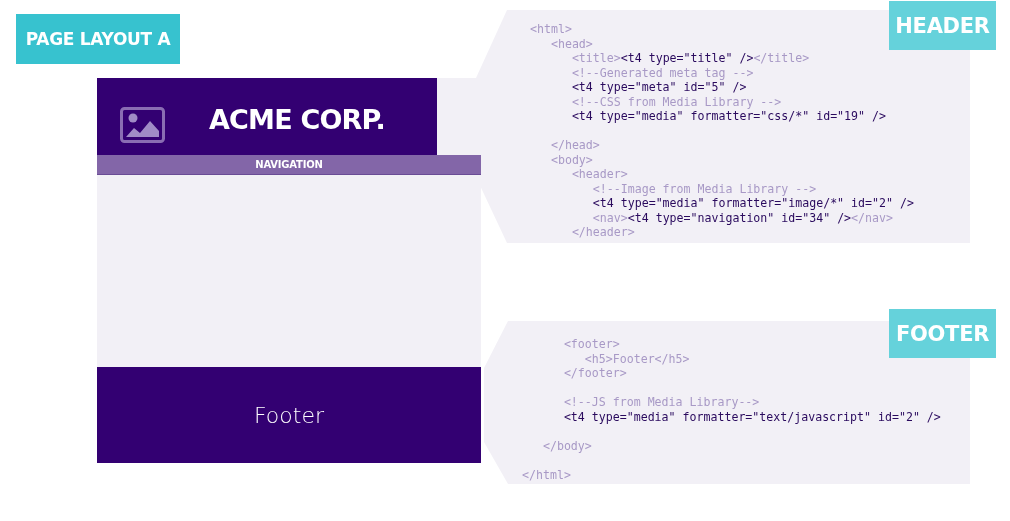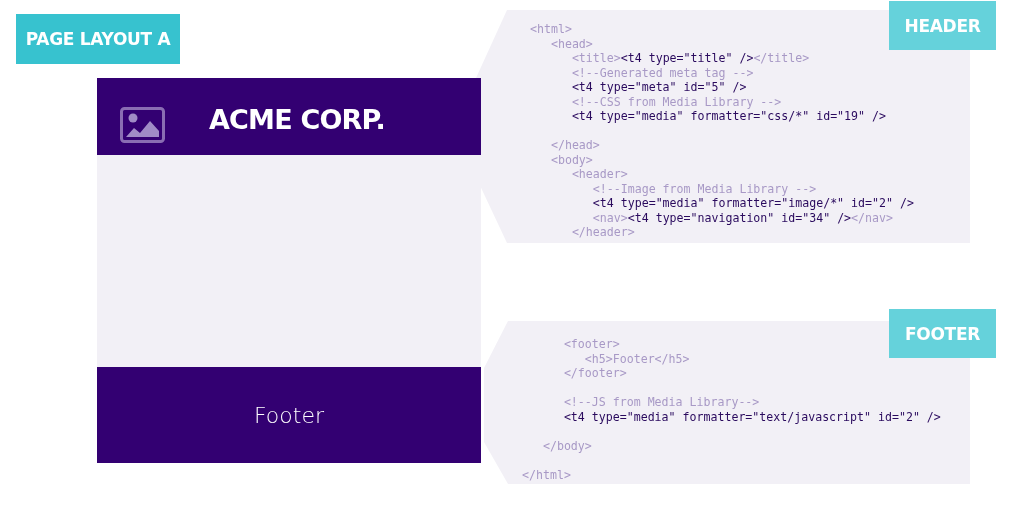--- a/index.html
+++ b/index.html
@@ -8,33 +8,33 @@
       background: #ffffff;
       font-family: "Liberation Sans", sans-serif;
     }
     .badge {
       position: absolute; background: #37c2cf; color: #ffffff;
       font-family: "DejaVu Sans", sans-serif; font-weight: bold;
       display: flex; align-items: center; justify-content: center;
       letter-spacing: -0.3px;
     }
     .badge.page { left: 16px; top: 14px; width: 164px; height: 50px; font-size: 17px; background:#37c2cf;text-align:right; }
-    .badge.sec { width: 107px; height: 49px; font-size: 17px; background: #65d2db; z-index: 3; }
+    .badge.sec { width: 107px; height: 49px; font-size: 21px; background: #65d2db; z-index: 3; }
     .badge.sec.header { left: 889px; top: 1px; }
     .badge.sec.footer { left: 889px; top: 309px; }
 
     .callout { position: absolute; z-index: 1; }
     .callout svg { position: absolute; left: 0; top: 0; }
 
     .layout {
       position: absolute; left: 97px; top: 78px; width: 384px; height: 385px;
       background: #f2f0f6; z-index: 2;
     }
     .layout-header {
-      position: absolute; left: 0; top: 0; width: 384px; height: 77px;
+      position: absolute; left: 0; top: 0; width: 340px; height: 77px;
       background: #330072;
     }
     .logo-icon { position: absolute; left: 23px; top: 29px; width: 45px; height: 36px; }
     .brand {
       position: absolute; left: 112px; top: 26px; color: #ffffff;
       font-family: "DejaVu Sans", sans-serif; font-weight: bold; font-size: 27px;
       letter-spacing: -0.8px;
     }
     .nav-bar {
       position: absolute; left: 0; top: 77px; width: 384px; height: 19px;
@@ -75,20 +75,21 @@
 
 <div class="layout">
   <div class="layout-header">
     <svg class="logo-icon" viewBox="0 0 45 36">
       <rect x="1.5" y="1.5" width="42" height="33" rx="3" ry="3" fill="none" stroke="#8a6db3" stroke-width="3"></rect>
       <circle cx="13" cy="11" r="4.5" fill="#a08bc6"></circle>
       <polygon points="6,30 14,21 20,26 30,14 39,24 39,30" fill="#a08bc6"></polygon>
     </svg>
     <div class="brand">ACME CORP.</div>
   </div>
+  <div class="nav-bar">NAVIGATION</div>
   <div class="layout-footer">Footer</div>
 </div>
 
 <pre class="code code-header"><span>&lt;html&gt;</span>
 <span>   &lt;head&gt;</span>
 <span>      &lt;title&gt;</span><span class="t">&lt;t4 type="title" /&gt;</span><span>&lt;/title&gt;</span>
 <span>      &lt;!--Generated meta tag --&gt;</span>
 <span class="t">      &lt;t4 type="meta" id="5" /&gt;</span>
 <span>      &lt;!--CSS from Media Library --&gt;</span>
 <span class="t">      &lt;t4 type="media" formatter="css/*" id="19" /&gt;</span>

